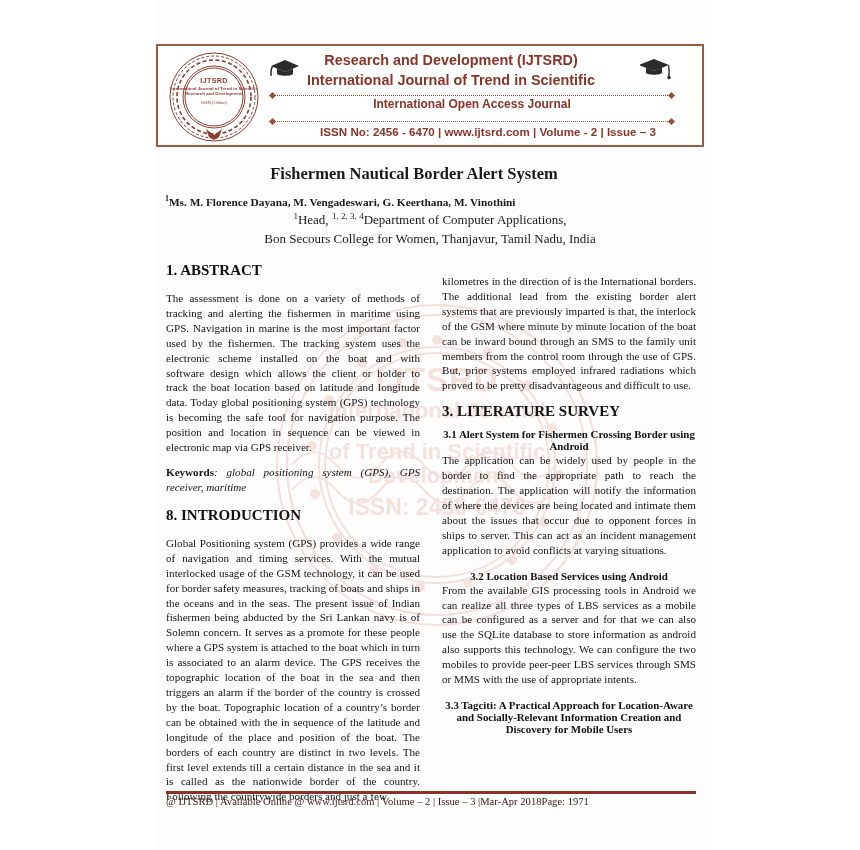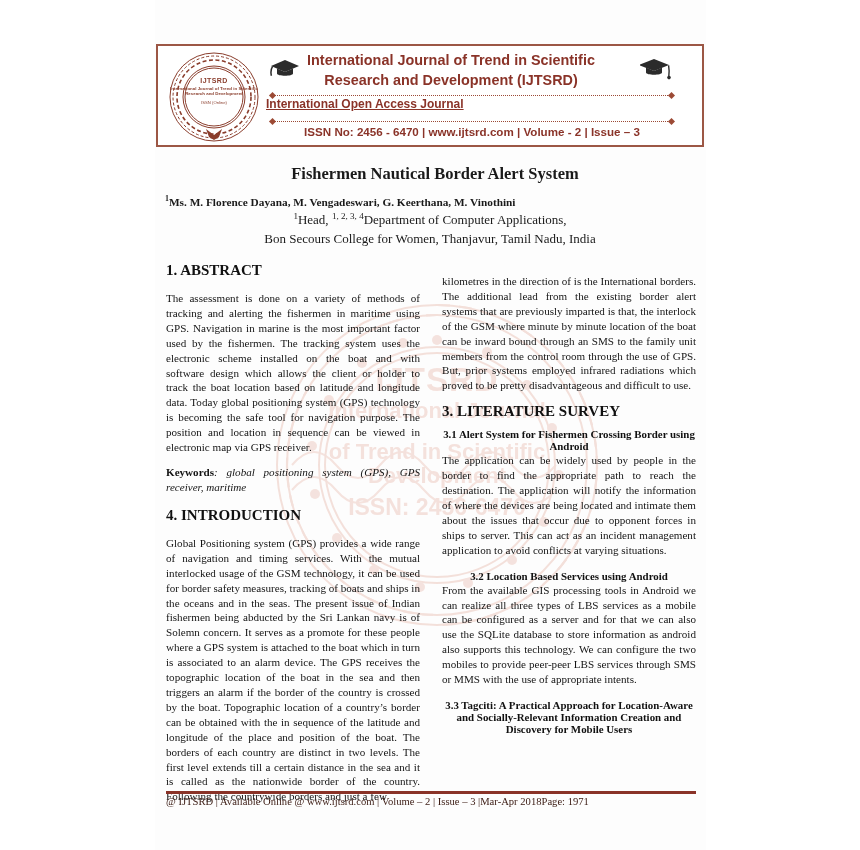--- a/index.html
+++ b/index.html
@@ -116,30 +116,29 @@
     font-weight: bold;
     font-size: 14.4px;
     color: #8a3328;
     line-height: 1.42;
   }
   .hdr-sub {
     position: absolute;
     left: 108px;
     top: 51px;
     width: 412px;
-    text-align: left;
+    text-align: center;
     font-family: "Liberation Sans", sans-serif;
     font-weight: bold;
     font-size: 12px;
     color: #8a3328;
-    text-decoration: underline;
   }
   .hdr-issn {
     position: absolute;
-    left: 108px;
+    left: 124px;
     top: 79px;
     width: 412px;
     text-align: center;
     font-family: "Liberation Sans", sans-serif;
     font-weight: bold;
     font-size: 11.6px;
     color: #8a3328;
   }
   .dot-rule {
     position: absolute;
@@ -161,21 +160,21 @@
     width: 5px; height: 5px;
     background: #9c4a35;
     transform: rotate(45deg);
   }
   .dot-rule .dia.l { left: 0px; }
   .dot-rule .dia.r { right: 0px; }
 
   
   #doc-title {
     position: absolute;
-    left: 170px;
+    left: 149px;
     top: 164px;
     width: 530px;
     text-align: center;
     font-family: "Liberation Serif", serif;
     font-weight: bold;
     font-size: 16.5px;
     color: #1a1a1a;
     z-index: 4;
   }
   #authors {
@@ -364,22 +363,22 @@
       <span class="cap" id="cap-right">
         <svg width="32" height="25" viewBox="0 0 32 25">
           <path d="M14 3 L29 9 L14 15 L-1 9 Z" fill="#2b2b2b"></path>
           <path d="M6 11.5 v5 c0 3 16 3 16 0 v-5 l-8 3.4 z" fill="#2b2b2b"></path>
           <path d="M28.6 9.4 c.6 3.5 .6 8 .2 11" stroke="#2b2b2b" stroke-width="1.4" fill="none"></path>
           <circle cx="29" cy="21.6" r="1.8" fill="#2b2b2b"></circle>
         </svg>
       </span>
 
       <div class="hdr-title">
+        <div>Research and Development  (IJTSRD)</div>
         <div>International Journal of Trend in Scientific</div>
-        <div>Research and Development  (IJTSRD)</div>
       </div>
 
       <div class="dot-rule" id="rule-1">
         <span class="dia l"></span>
           <span class="line"></span>
           <span class="dia r"></span>
       </div>
 
       <div class="hdr-sub">International Open Access Journal</div>
 
@@ -408,21 +407,21 @@
   </div>
 
   <div id="columns">
 
     <div class="col" id="col-left">
       <div class="sec-head">1. ABSTRACT</div>
       <p class="body">The assessment is done on a variety of methods of tracking and alerting the fishermen in maritime using GPS. Navigation in marine is the most important factor used by the fishermen. The tracking system uses the electronic scheme installed on the boat and with software design which allows the client or holder to track the boat location based on latitude and longitude data. Today global positioning system (GPS) technology is becoming the safe tool for navigation purpose. The position and location in sequence can be viewed in electronic map via GPS receiver.</p>
 
       <p class="keywords"><b>Keywords</b><span>: global positioning system (GPS), GPS receiver, maritime</span></p>
 
-      <div class="sec-head">4. INTRODUCTION</div>
+      <div class="sec-head">8. INTRODUCTION</div>
       <p class="body">Global Positioning system (GPS) provides a wide range of navigation and timing services. With the mutual interlocked usage of the GSM technology, it can be used for border safety measures, tracking of boats and ships in the oceans and in the seas. The present issue of Indian fishermen being abducted by the Sri Lankan navy is of Solemn concern. It serves as a promote for these people where a GPS system is attached to the boat which in turn is associated to an alarm device. The GPS receives the topographic location of the boat in the sea and then triggers an alarm if the border of the country is crossed by the boat. Topographic location of a country’s border can be obtained with the in sequence of the latitude and longitude of the place and position of the boat. The borders of each country are distinct in two levels. The first level extends till a certain distance in the sea and it is called as the nationwide border of the country. Following the countrywide borders and just a few</p>
     </div>
 
     <div class="col" id="col-right">
       <p class="body">kilometres in the direction of is the International borders. The additional lead from the existing border alert systems that are previously imparted is that, the interlock of the GSM where minute by minute location of the boat can be inward bound through an SMS to the family unit members from the control room through the use of GPS. But, prior systems employed infrared radiations which proved to be pretty disadvantageous and difficult to use.</p>
 
       <div class="sec-head">3. LITERATURE SURVEY</div>
 
       <div class="sec-head sub tight">3.1 Alert System for Fishermen Crossing Border using Android</div>
       <p class="body tightTop">The application can be widely used by people in the border to find the appropriate path to reach the destination. The application will notify the information of where the devices are being located and intimate them about the issues that occur due to opponent forces in ships to server. This can act as an incident management application to avoid conflicts at varying situations.</p>

